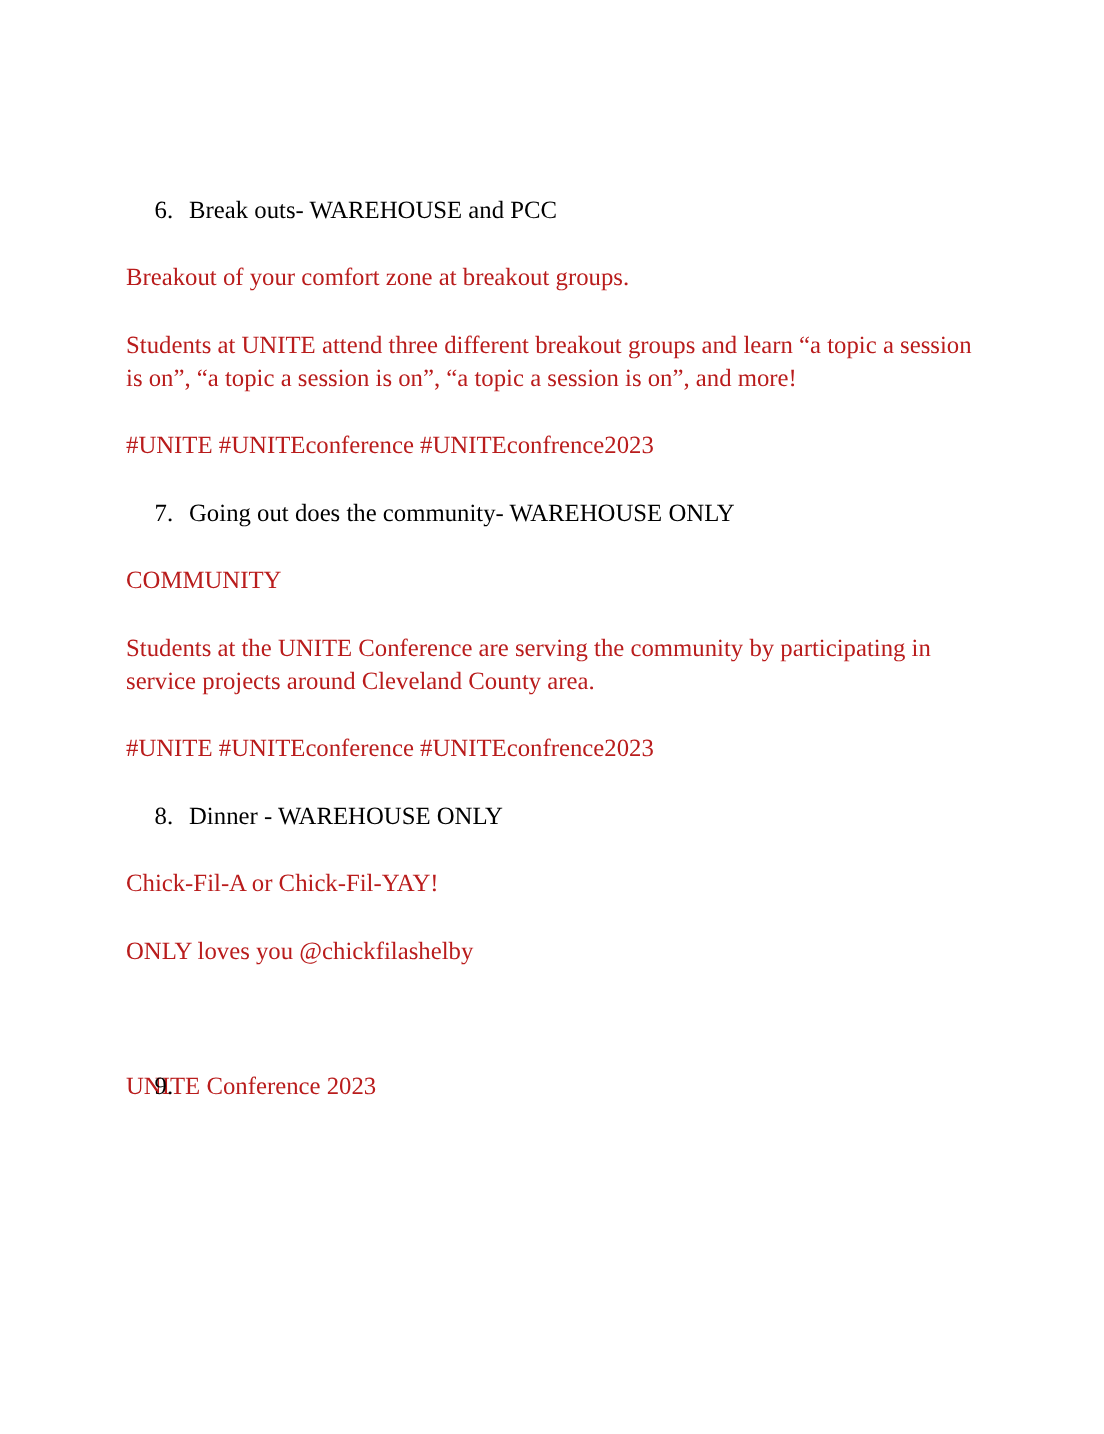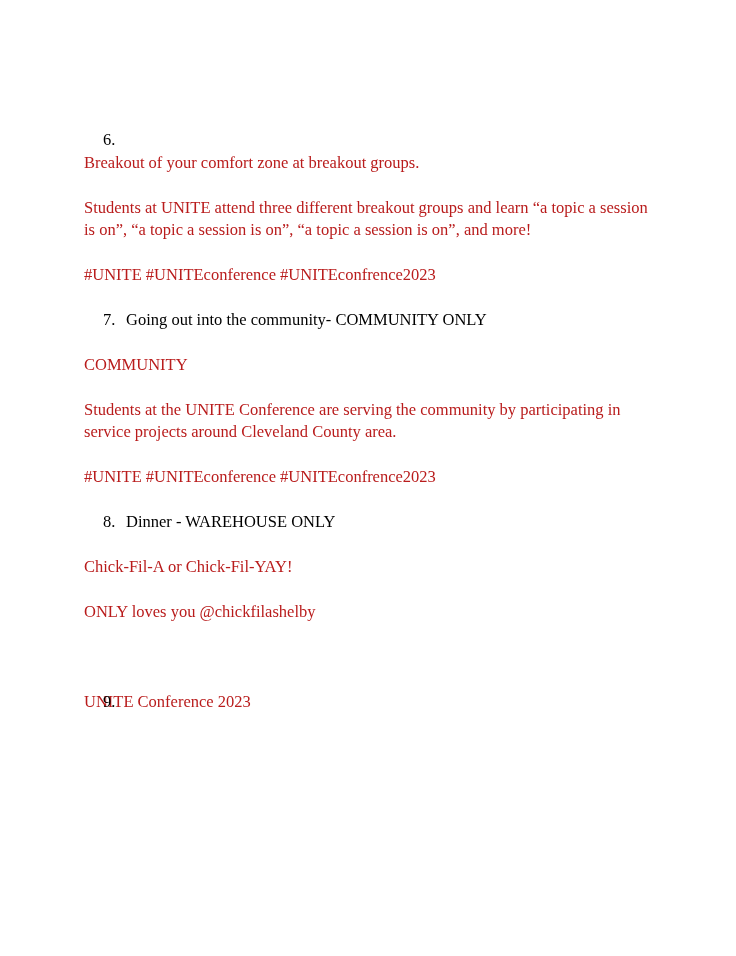--- a/index.html
+++ b/index.html
@@ -47,31 +47,32 @@
   }
 </style>
 </head>
 <body>
 
 <div class="page">
   <div class="content">
 
     <div class="block list-item">
       <span class="list-num">6.</span>
+      <span class="list-text">Break outs- WAREHOUSE and PCC</span>
     </div>
 
     <p class="block para red">Breakout of your comfort zone at breakout groups.</p>
 
     <p class="block para red">Students at UNITE attend three different breakout groups and learn “a topic a session is on”, “a topic a session is on”, “a topic a session is on”, and more!</p>
 
     <p class="block para red">#UNITE #UNITEconference #UNITEconfrence2023</p>
 
     <div class="block list-item">
       <span class="list-num">7.</span>
-      <span class="list-text">Going out into the community- COMMUNITY ONLY</span>
+      <span class="list-text">Going out does the community- WAREHOUSE ONLY</span>
     </div>
 
     <p class="block para red">COMMUNITY</p>
 
 
     <p class="block para red">Students at the UNITE Conference are serving the community by participating in service projects around Cleveland County area.</p>
 
     <p class="block para red">#UNITE #UNITEconference #UNITEconfrence2023</p>
 
     <div class="block list-item">

